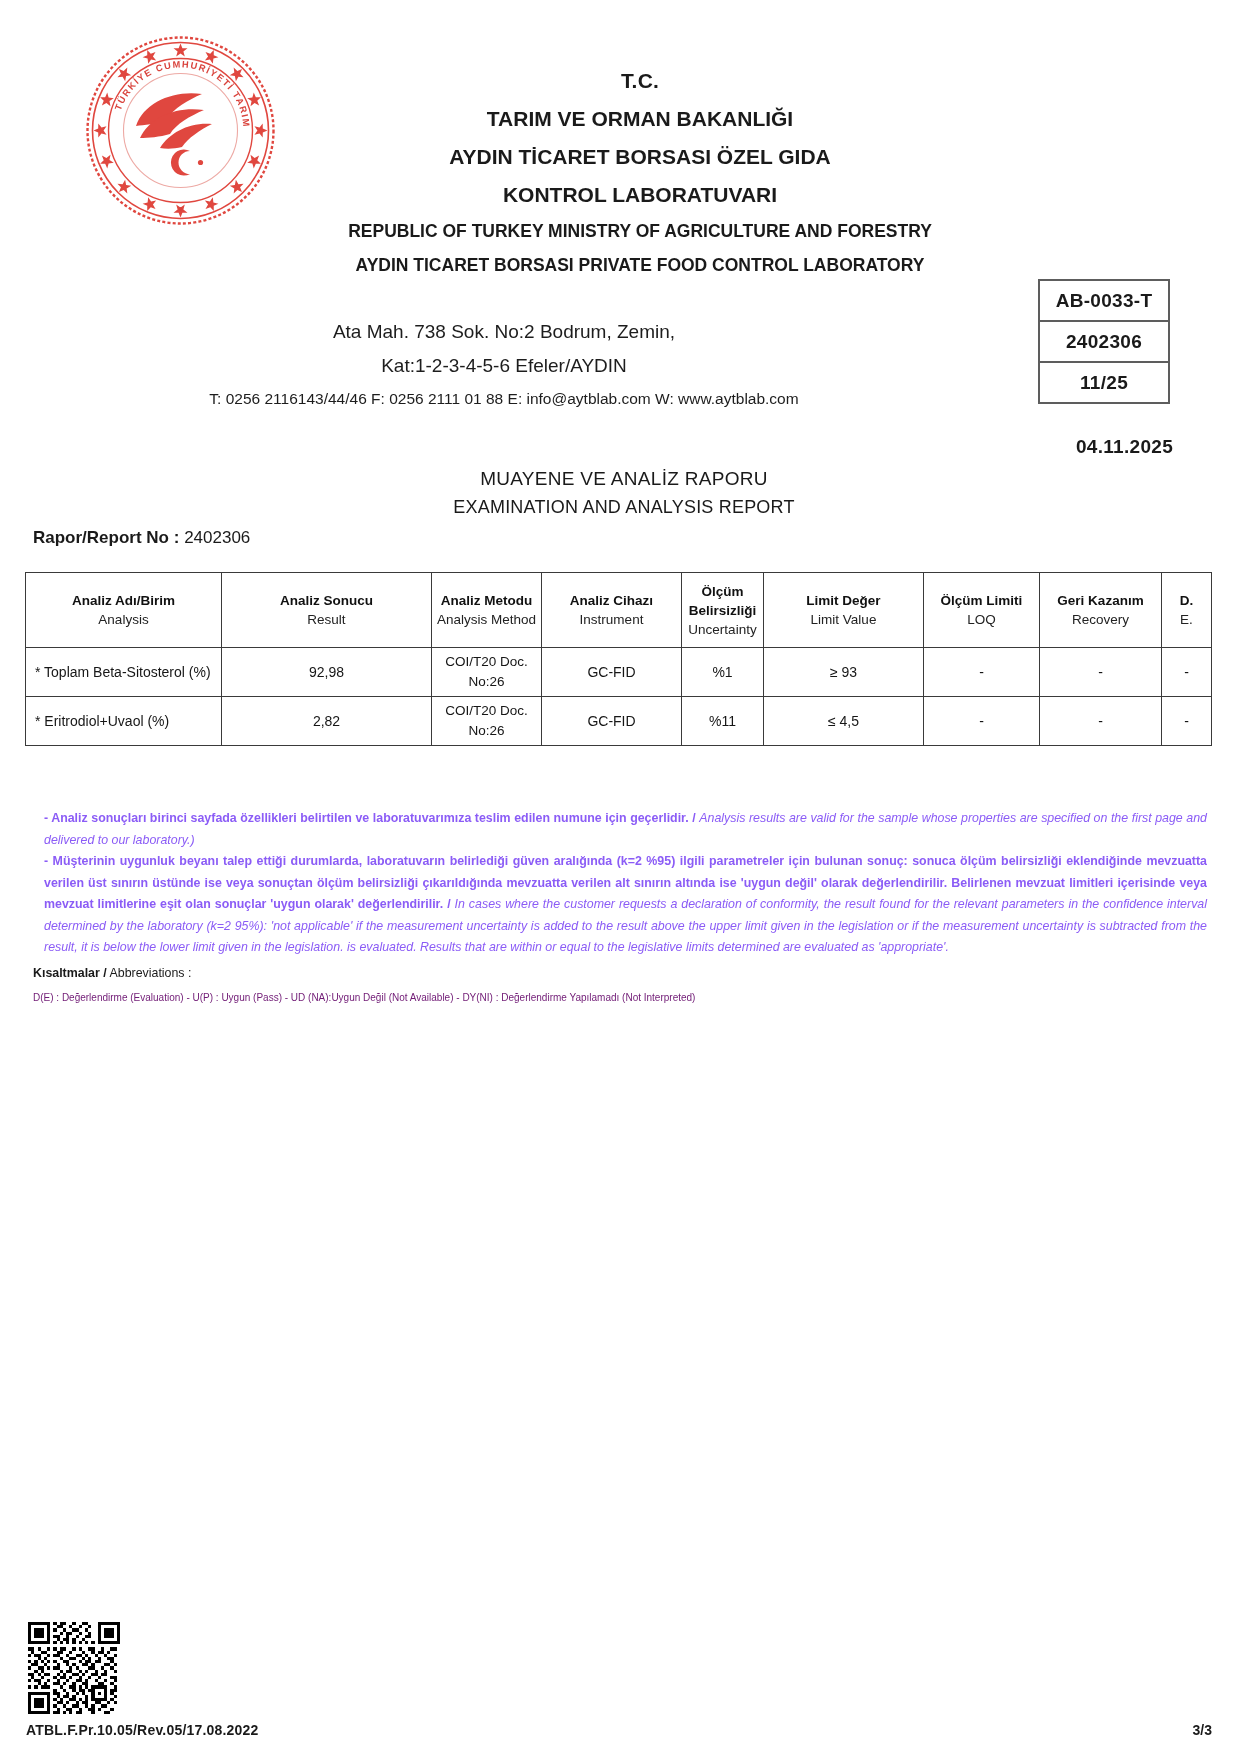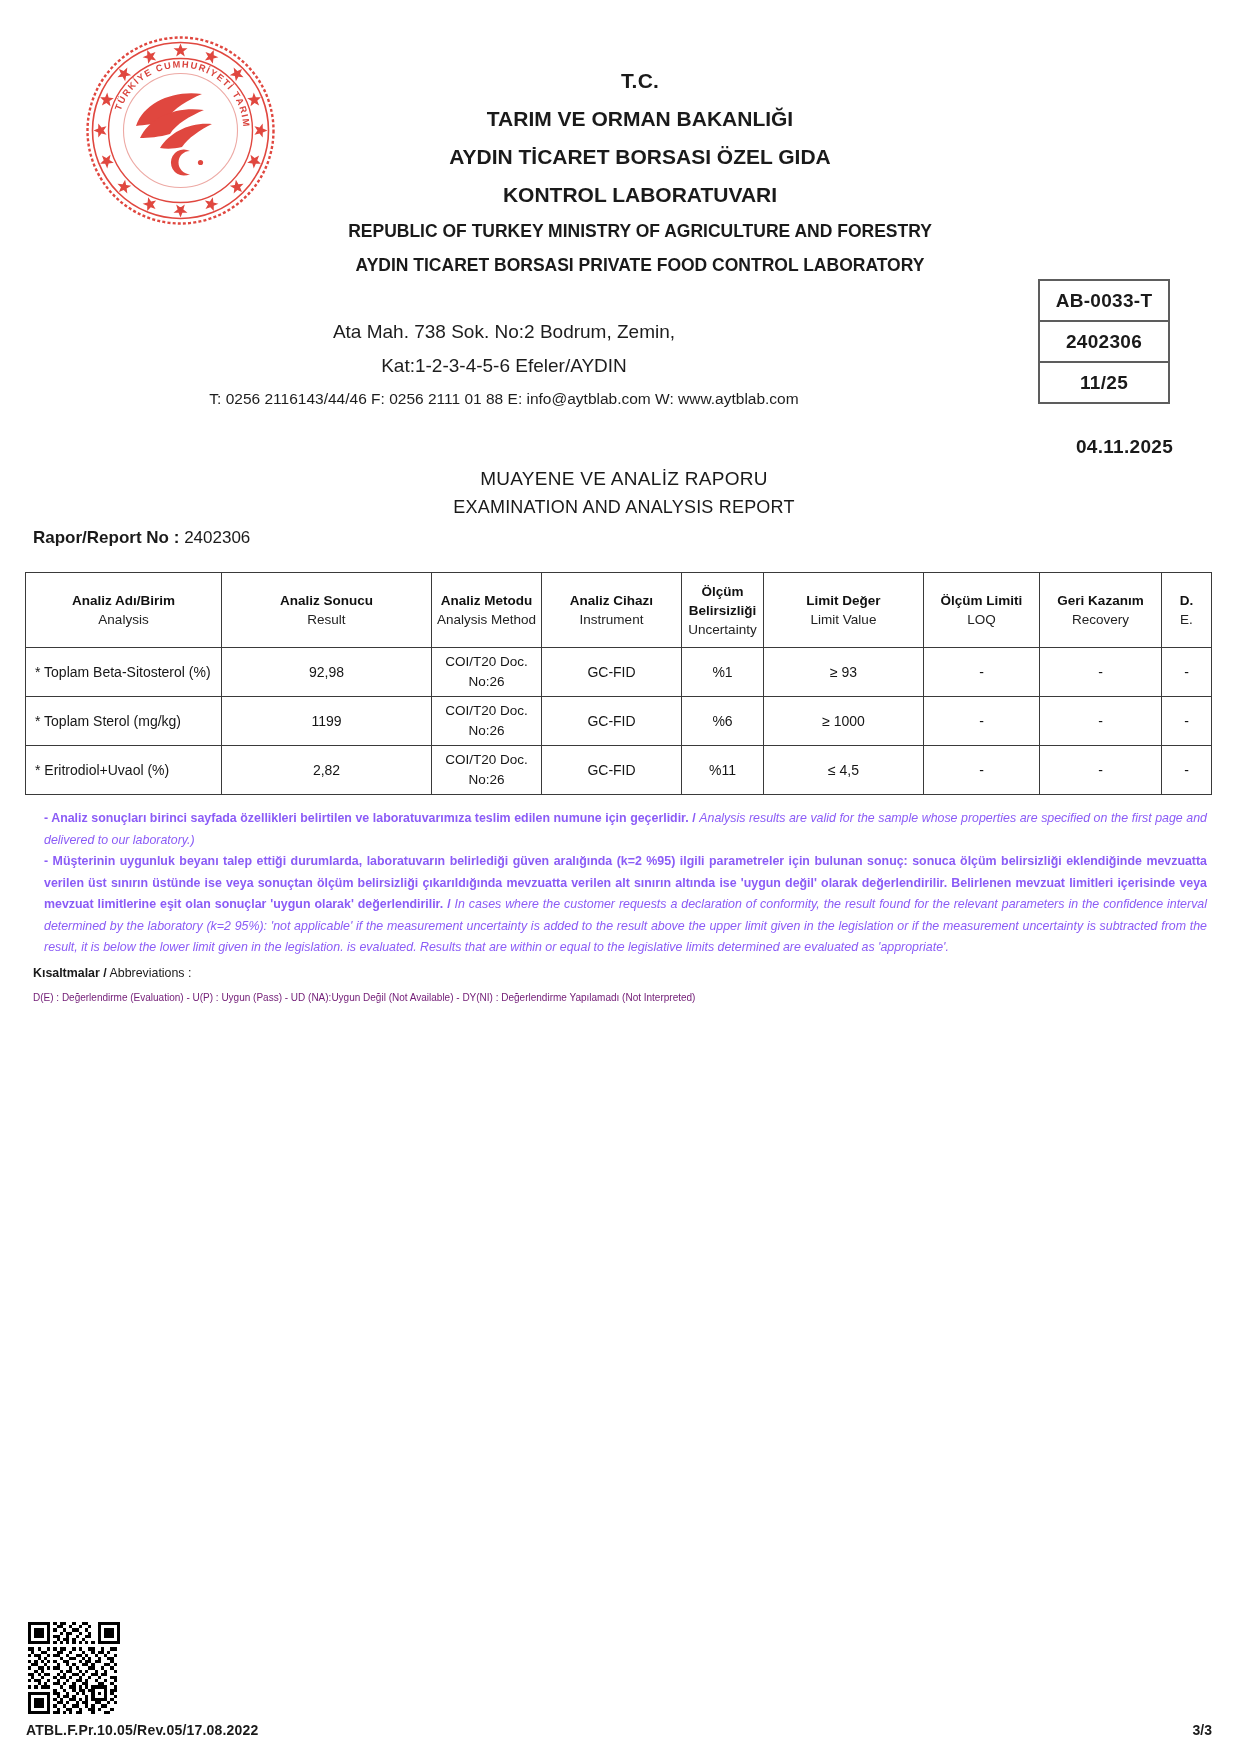--- a/index.html
+++ b/index.html
@@ -450,34 +450,20 @@
       <tr>
         <td class="name">* Toplam Beta-Sitosterol (%)</td>
         <td>92,98</td>
         <td>
           <span class="cell-2line">COI/T20 Doc.</span>
           <span class="cell-2line">No:26</span>
         </td>
         <td>GC-FID</td>
         <td>%1</td>
         <td>≥ 93</td>
-        <td>-</td>
-        <td>-</td>
-        <td>-</td>
-      </tr>
-      <tr>
-        <td class="name">* Toplam Sterol (mg/kg)</td>
-        <td>1199</td>
-        <td>
-          <span class="cell-2line">COI/T20 Doc.</span>
-          <span class="cell-2line">No:26</span>
-        </td>
-        <td>GC-FID</td>
-        <td>%6</td>
-        <td>≥ 1000</td>
         <td>-</td>
         <td>-</td>
         <td>-</td>
       </tr>
       <tr>
         <td class="name">* Eritrodiol+Uvaol (%)</td>
         <td>2,82</td>
         <td>
           <span class="cell-2line">COI/T20 Doc.</span>
           <span class="cell-2line">No:26</span>

